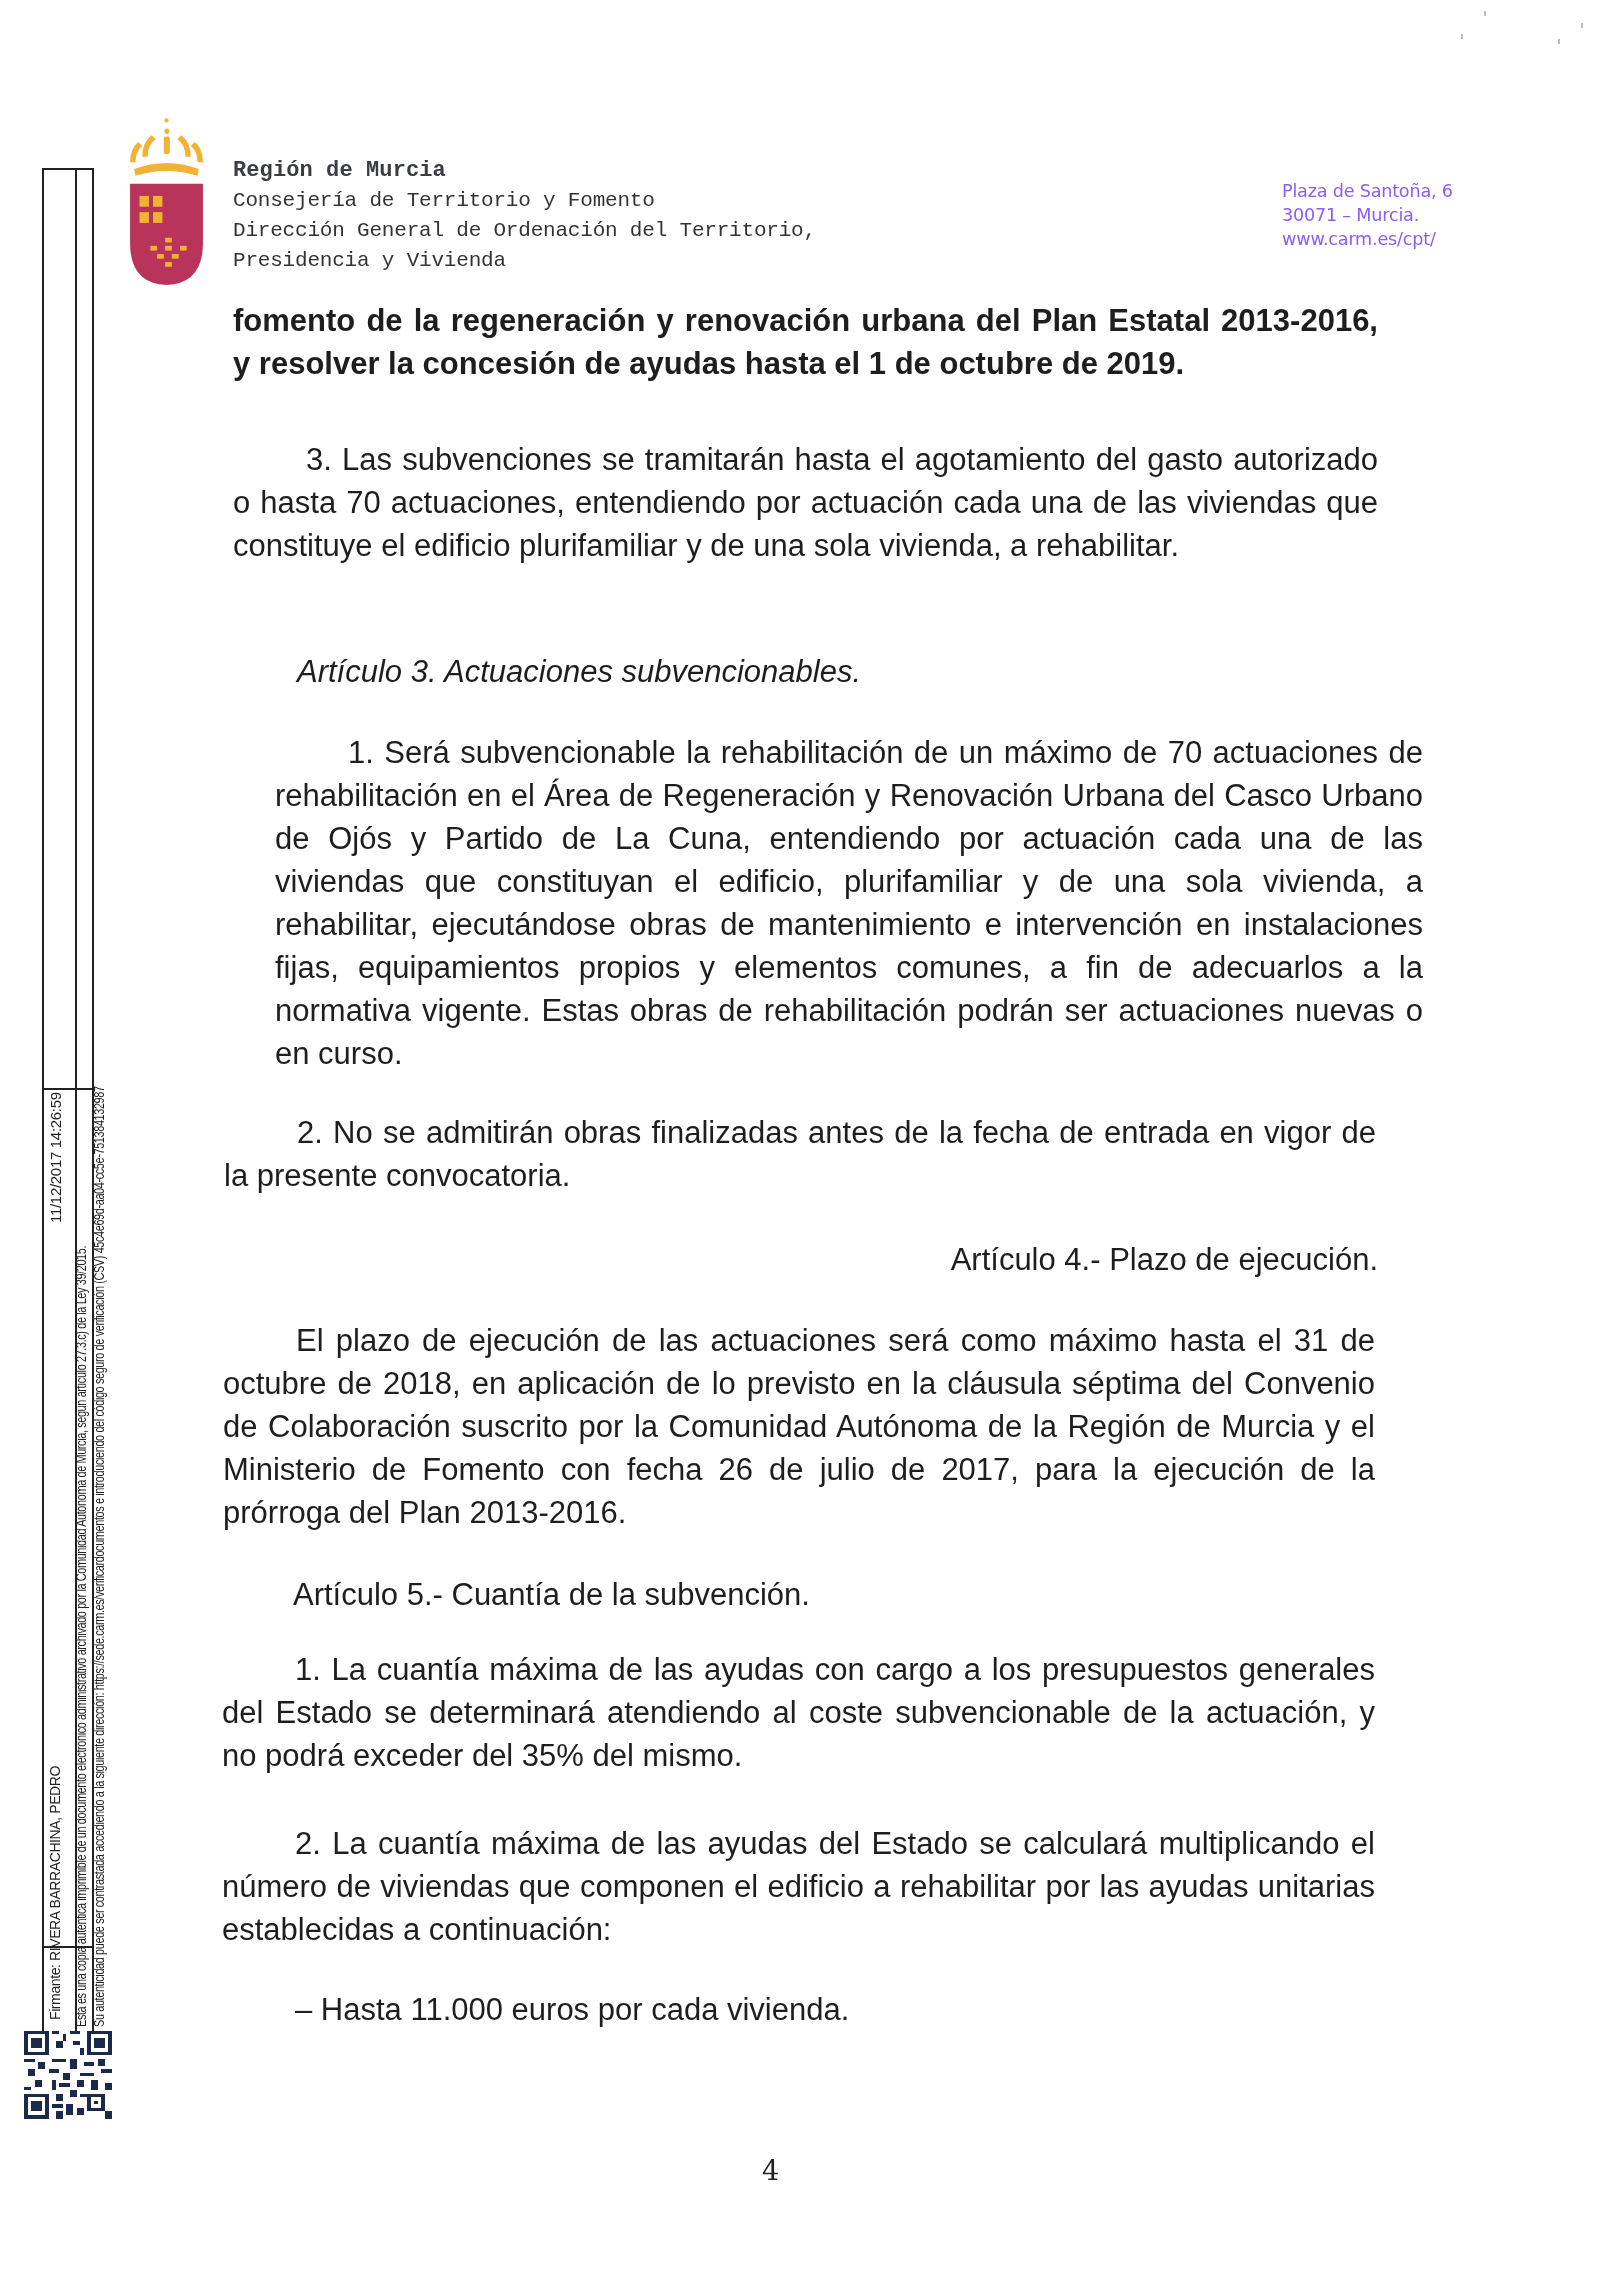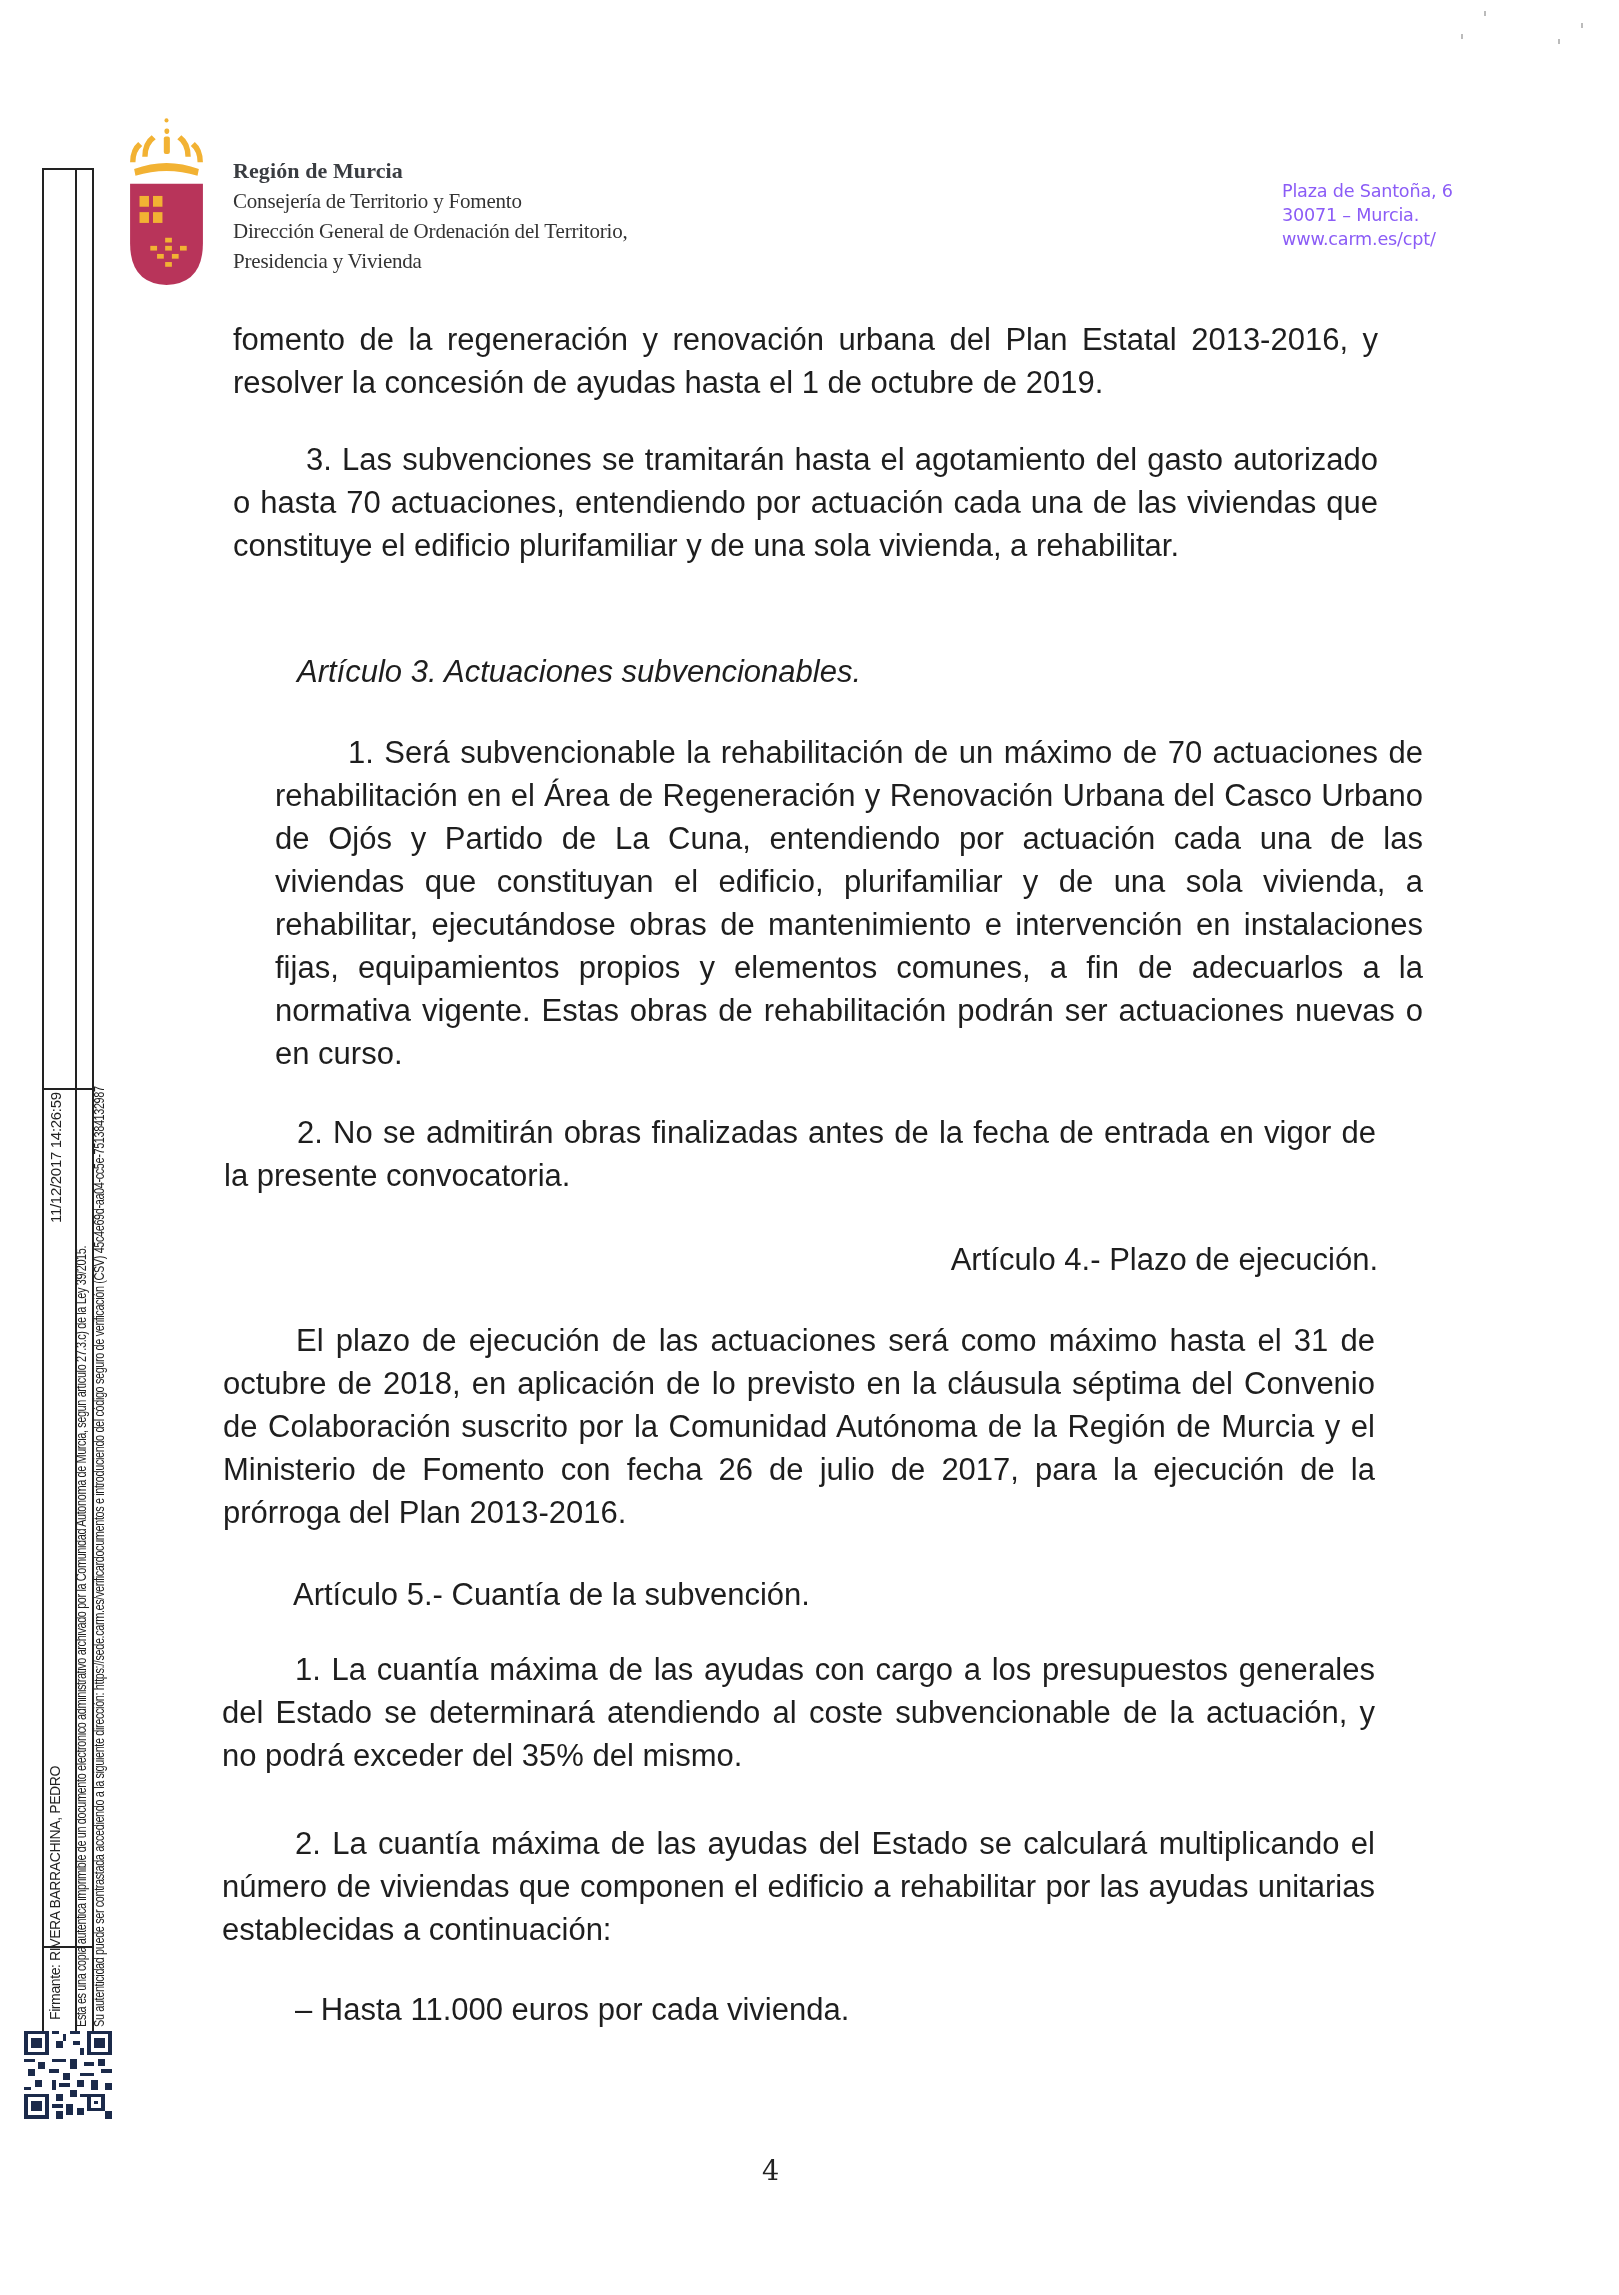--- a/index.html
+++ b/index.html
@@ -1,21 +1,21 @@
 <!DOCTYPE html>
 <html style="font-size:10.8px"><head>
 <meta charset="utf-8">
 <style>
   html, body { margin:0; padding:0; background:#ffffff; }
   body { width:1620px; height:2295px; position:relative; overflow:hidden;
          font-family:"Liberation Sans", sans-serif; color:#1f1f1f; }
 
   
   .logo { position:absolute; left:126px; top:115px; width:81px; height:172px; }
-  .org { position:absolute; left:233px; top:155px; font-family:Liberation Serif, serif; }
+  .org { position:absolute; left:233px; top:155px; font-family:Liberation Mono, monospace; }
   .org .name { font-size:22px; font-weight:bold; color:#3a3d42; line-height:31px; letter-spacing:0.1px; }
   .org .line { font-size:21px; color:#333; line-height:30px; font-weight:normal; letter-spacing:-0.2px; }
   .addr { position:absolute; left:1282px; top:179px; font-family:"DejaVu Sans", sans-serif;
           font-size:17.6px; line-height:24px; color:#8b5cf6; letter-spacing:-0.2px; }
 
   
   .body { position:absolute; left:223px; width:1155px; font-size:31px; line-height:43px; color:#1e1e1e; }
   .p { margin:0; text-align:justify; text-align-last:left; }
   .indent { text-indent:73px; }
   .heading { margin:0; padding-left:71px; }
@@ -79,21 +79,21 @@
   <div class="line">Dirección General de Ordenación del Territorio,</div>
   <div class="line">Presidencia y Vivienda</div>
 </div>
 
 <div class="addr">
   <div>Plaza de Santoña, 6</div>
   <div>30071 – Murcia.</div>
   <div>www.carm.es/cpt/</div>
 </div>
 
-<div class="body" style="top:318px; left:233px; width:1145px;">
+<div class="body" style="top:299px; left:233px; width:1145px;font-weight:bold;">
   <p class="p">fomento de la regeneración y renovación urbana del Plan Estatal 2013-2016, y resolver la concesión de ayudas hasta el 1 de octubre de 2019.</p>
 </div>
 
 <div class="body" style="top:438px; left:233px; width:1145px;">
   <p class="p indent">3. Las subvenciones se tramitarán hasta el agotamiento del gasto autorizado o hasta 70 actuaciones, entendiendo por actuación cada una de las viviendas que constituye el edificio plurifamiliar y de una sola vivienda, a rehabilitar.</p>
 </div>
 
 <div class="body" style="top:650px; left:226px;font-style:italic;">
   <p class="heading">Artículo 3. Actuaciones subvencionables.</p>
 </div>

